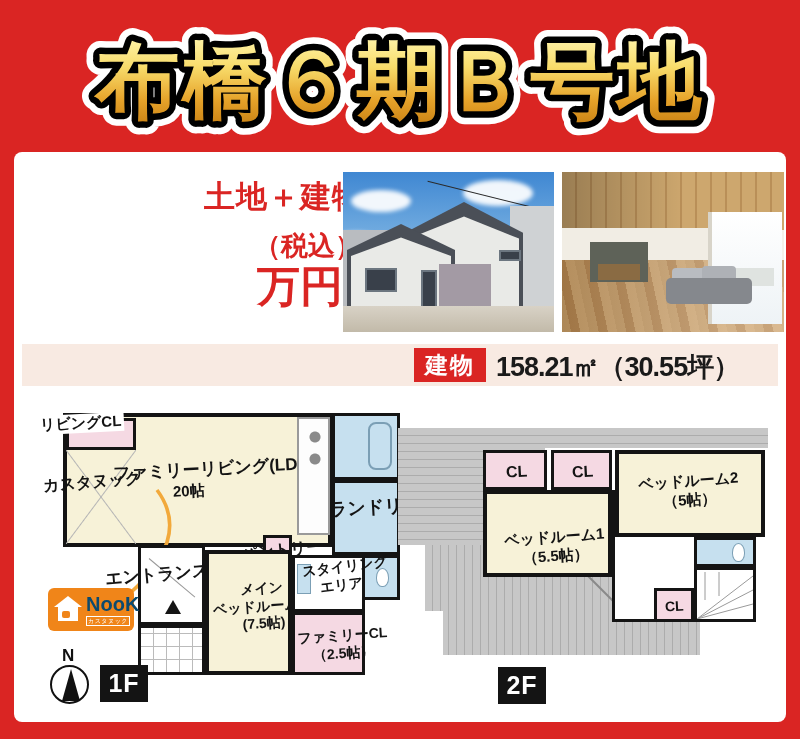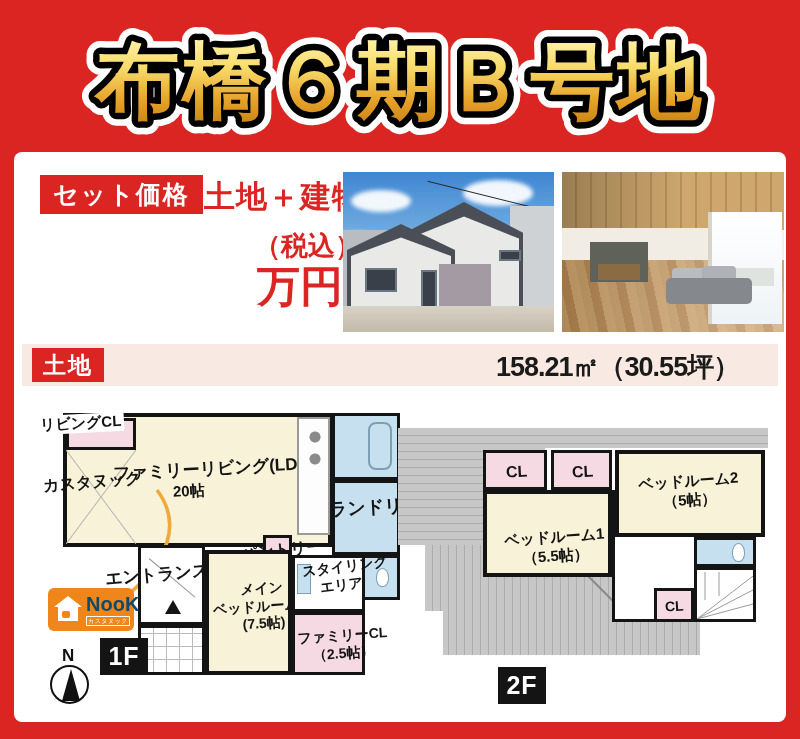--- a/index.html
+++ b/index.html
@@ -88,21 +88,20 @@
         <stop offset="1" stop-color="#C77F12"></stop>
       </linearGradient>
     </defs>
     <text x="400" y="104" text-anchor="middle" fill="#ffffff" stroke="#ffffff" stroke-width="26" stroke-linejoin="round" paint-order="stroke">布橋６期Ｂ号地</text>
     <text x="400" y="104" text-anchor="middle" fill="#000000" stroke="#000000" stroke-width="13" stroke-linejoin="round" paint-order="stroke">布橋６期Ｂ号地</text>
     <text x="400" y="104" text-anchor="middle" fill="url(#gold)">布橋６期Ｂ号地</text>
   </svg>
 
   <div class="panel">
 
-    <div class="price-badge">セット価格</div>
     <div class="price-scope">土地＋建物</div>
     <div class="price-tax">（税込）</div>
     <div class="price-unit">万円</div>
 
     <div class="photo photo-ext">
       <div class="cloud" style="left:8px;top:18px;width:60px;height:22px;"></div>
       <div class="cloud" style="left:120px;top:8px;width:70px;height:26px;"></div>
       <div class="cloud" style="left:-12px;top:60px;width:50px;height:18px;"></div>
       <div class="diagline" style="right:18px;top:22px;width:110px;height:1px;transform:rotate(14deg);background:#2a2a2a;"></div>
       <div style="position:absolute;left:-12px;top:58px;width:58px;height:102px;background:#b9bcc0;"></div>
@@ -126,21 +125,21 @@
       <div style="position:absolute;left:28px;top:70px;width:58px;height:40px;background:#5e6258;"></div>
       <div style="position:absolute;left:36px;top:92px;width:42px;height:16px;background:#8a6b43;"></div>
       <div style="position:absolute;right:2px;top:40px;width:74px;height:112px;background:linear-gradient(180deg,#ffffff,#eef3f6);border-left:4px solid #d8d4c9;"></div>
       <div style="position:absolute;right:10px;top:96px;width:40px;height:18px;background:#dfe3e0;"></div>
       <div style="position:absolute;left:110px;top:96px;width:36px;height:16px;background:#b9bcc1;border-radius:4px;"></div>
       <div style="position:absolute;left:140px;top:94px;width:34px;height:18px;background:#aeb1b6;border-radius:4px;"></div>
       <div style="position:absolute;left:104px;top:106px;width:86px;height:26px;background:#85888d;border-radius:5px;"></div>
     </div>
 
     <div class="area-bar">
-      <div class="area-badge" style="left:10px;">土地</div>
+      <div class="area-badge" style="left:392px;">建物</div>
       <div class="area-value" style="left:474px;">158.21㎡（30.55坪）</div>
     </div>
 
     <div class="plan" style="left:21px;top:256px;width:372px;height:300px;">
 
       <div class="room cream thick" style="left:28px;top:5px;width:269px;height:134px;"></div>
       <div class="xcell" style="left:31px;top:42px;width:70px;height:94px;"></div>
       <div class="room pink" style="left:31px;top:10px;width:70px;height:32px;"></div>
       <div class="plbl plbl-box" style="left:2px;top:6px;font-size:15px;">リビングCL</div>
       <div class="plbl" style="left:8px;top:64px;font-size:16px;transform:rotate(-5deg);">カスタヌック</div>
@@ -244,17 +243,17 @@
       <div class="lbody"></div>
       <div class="ldoor"></div>
       <div class="logo-brand">NooK</div>
       <div class="logo-sub">カスタヌック</div>
     </div>
 
     <div class="compass-n" style="left:48px;top:494px;">N</div>
     <div class="compass" style="left:36px;top:513px;">
       <div class="needle"></div>
     </div>
-    <div class="floor-badge" style="left:86px;top:486px;">1F</div>
+    <div class="floor-badge" style="left:86px;top:513px;">1F</div>
     <div class="floor-badge" style="left:484px;top:515px;">2F</div>
 
   </div>
 </div>
 
 </body></html>

